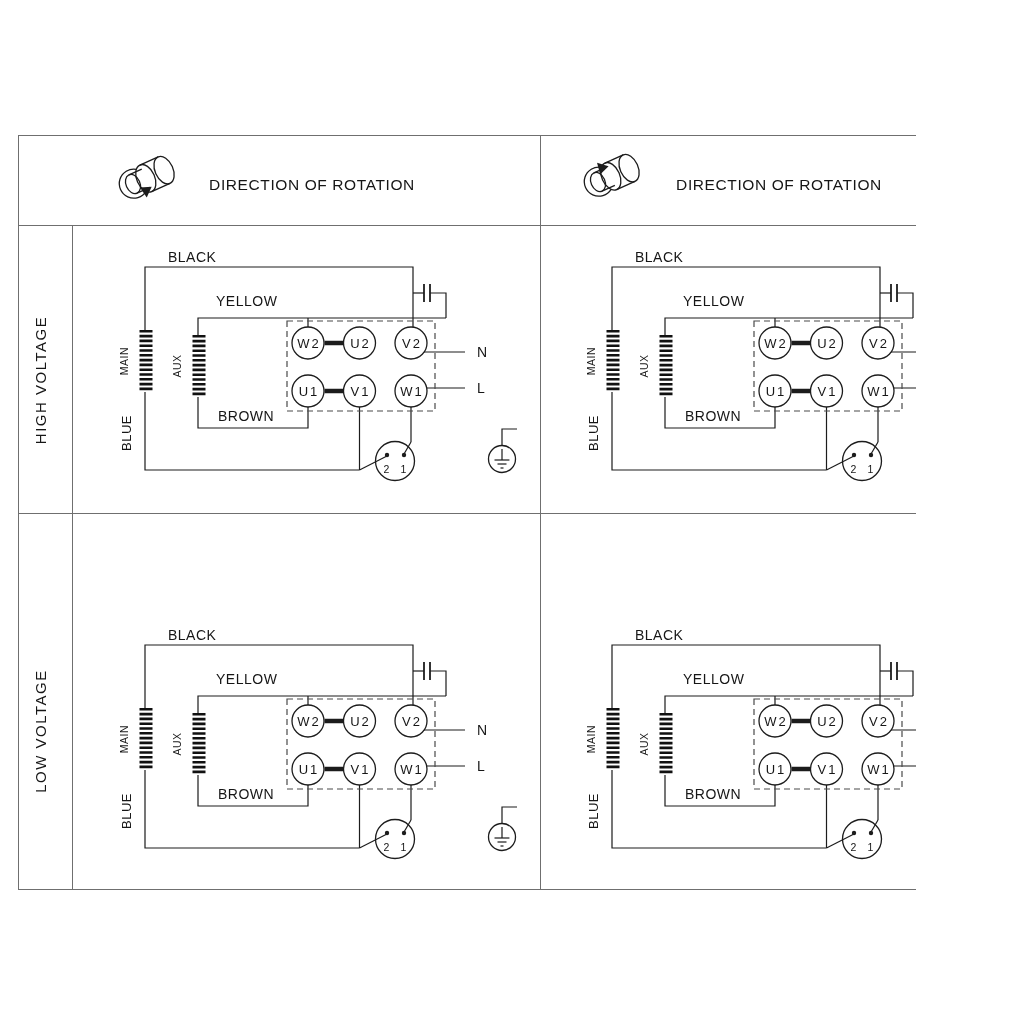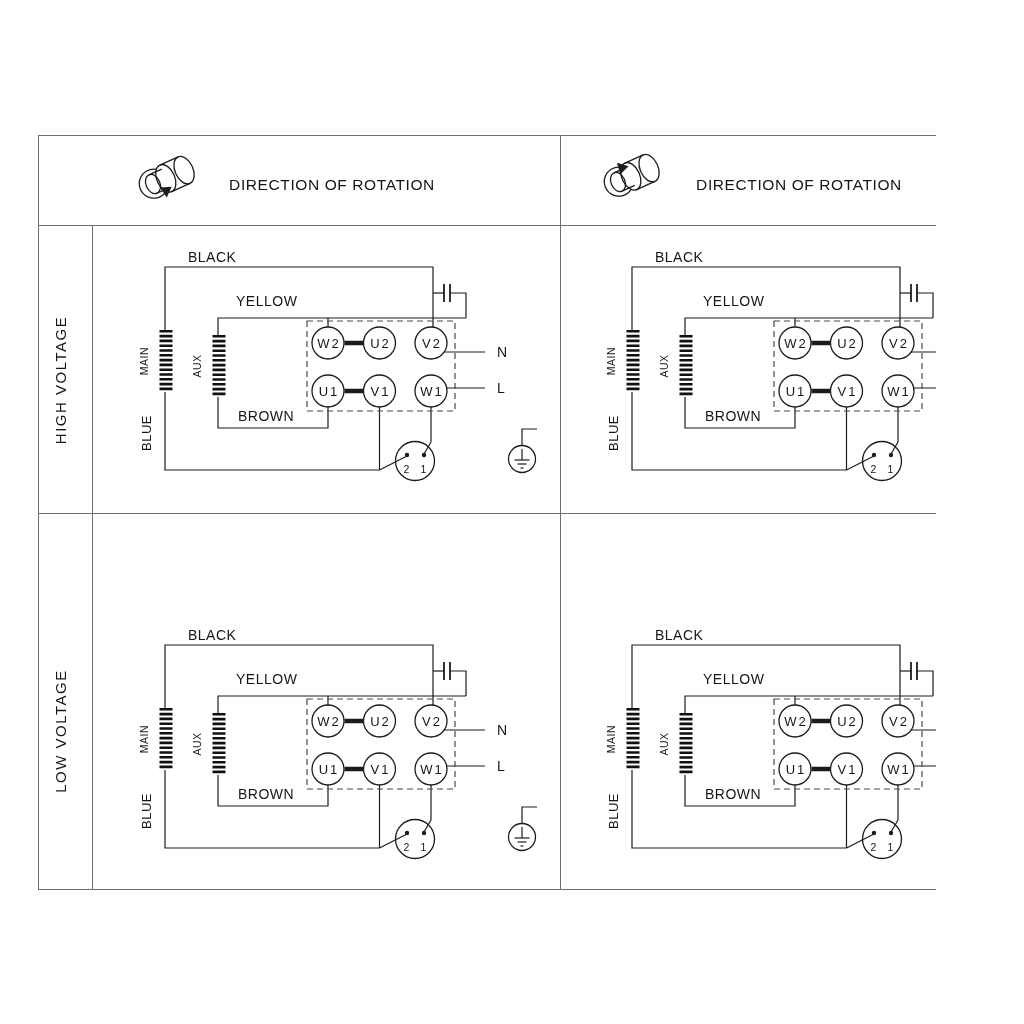--- a/index.html
+++ b/index.html
@@ -1,16 +1,16 @@
 <!DOCTYPE html>
 <html><head>
 <meta charset="utf-8">
 <style>
   html,body{margin:0;padding:0;background:#ffffff;}
-  .canvas{position:relative;width:916px;height:1024px;background:#ffffff;overflow:hidden;margin-left:20px;}
+  .canvas{position:relative;width:916px;height:1024px;background:#ffffff;overflow:hidden;}
   svg{display:block;}
   .grid{stroke:#6f6f6f;stroke-width:1;fill:none;}
   .wire{stroke:#1c1c1c;stroke-width:1.2;fill:none;stroke-linejoin:miter;stroke-linecap:butt;}
   .plate{stroke:#1c1c1c;stroke-width:1.8;fill:none;}
   .bridge{stroke:#1c1c1c;stroke-width:4.5;fill:none;}
   .winding{stroke:#111111;stroke-width:13;fill:none;stroke-dasharray:2.6 2.2;}
   .dashbox{stroke:#4a4a4a;stroke-width:1.2;fill:none;stroke-dasharray:6 4;}
   .node{fill:#ffffff;stroke:#1c1c1c;stroke-width:1.3;}
   .sym{stroke:#1c1c1c;stroke-width:1.3;fill:none;}
   .dot{fill:#1c1c1c;stroke:none;}

